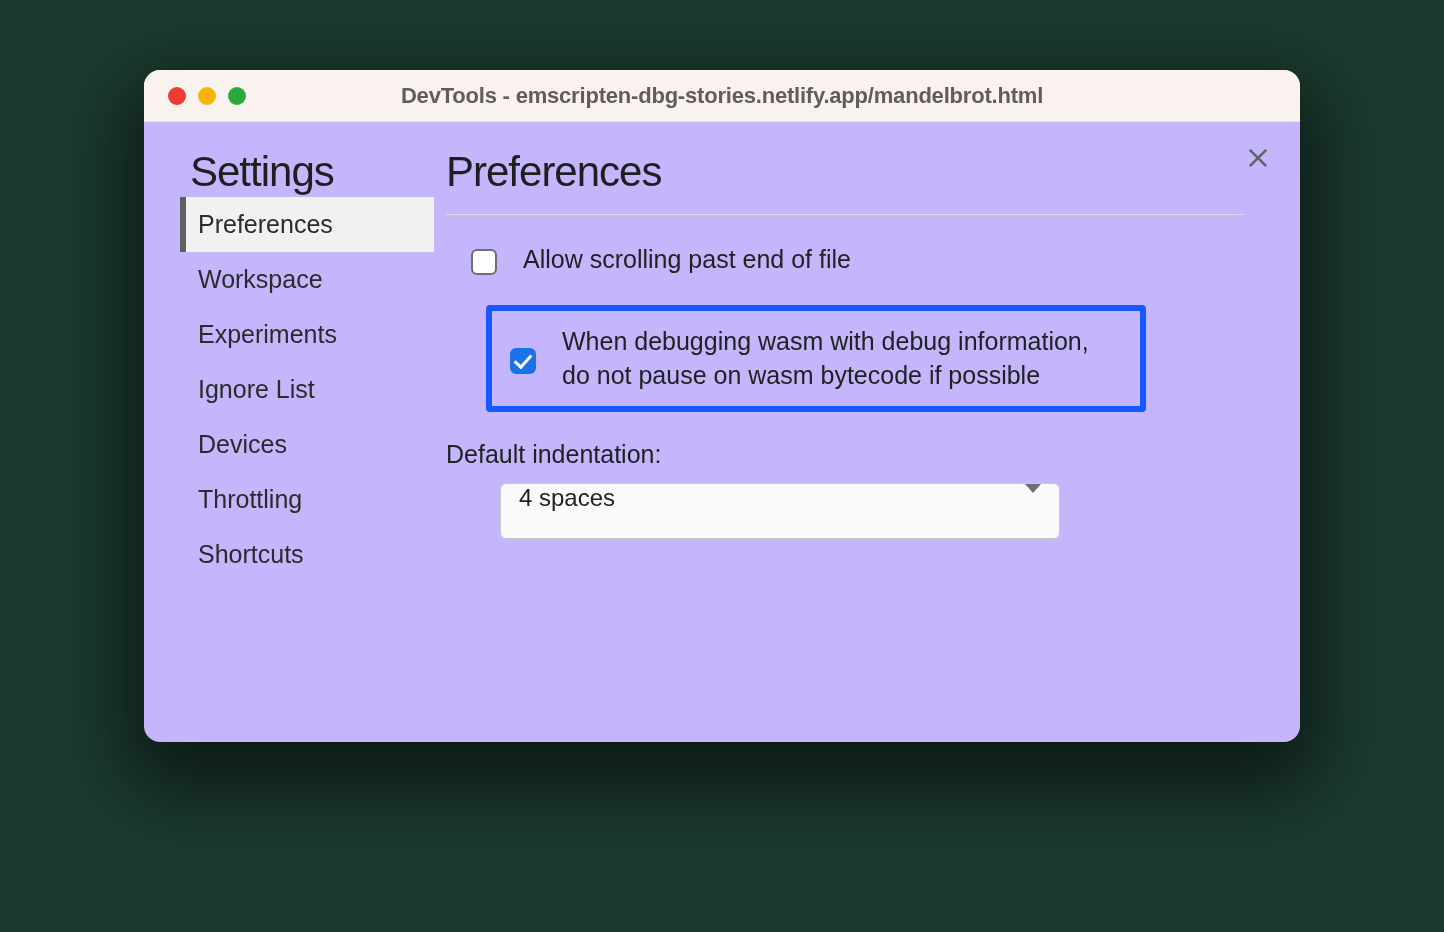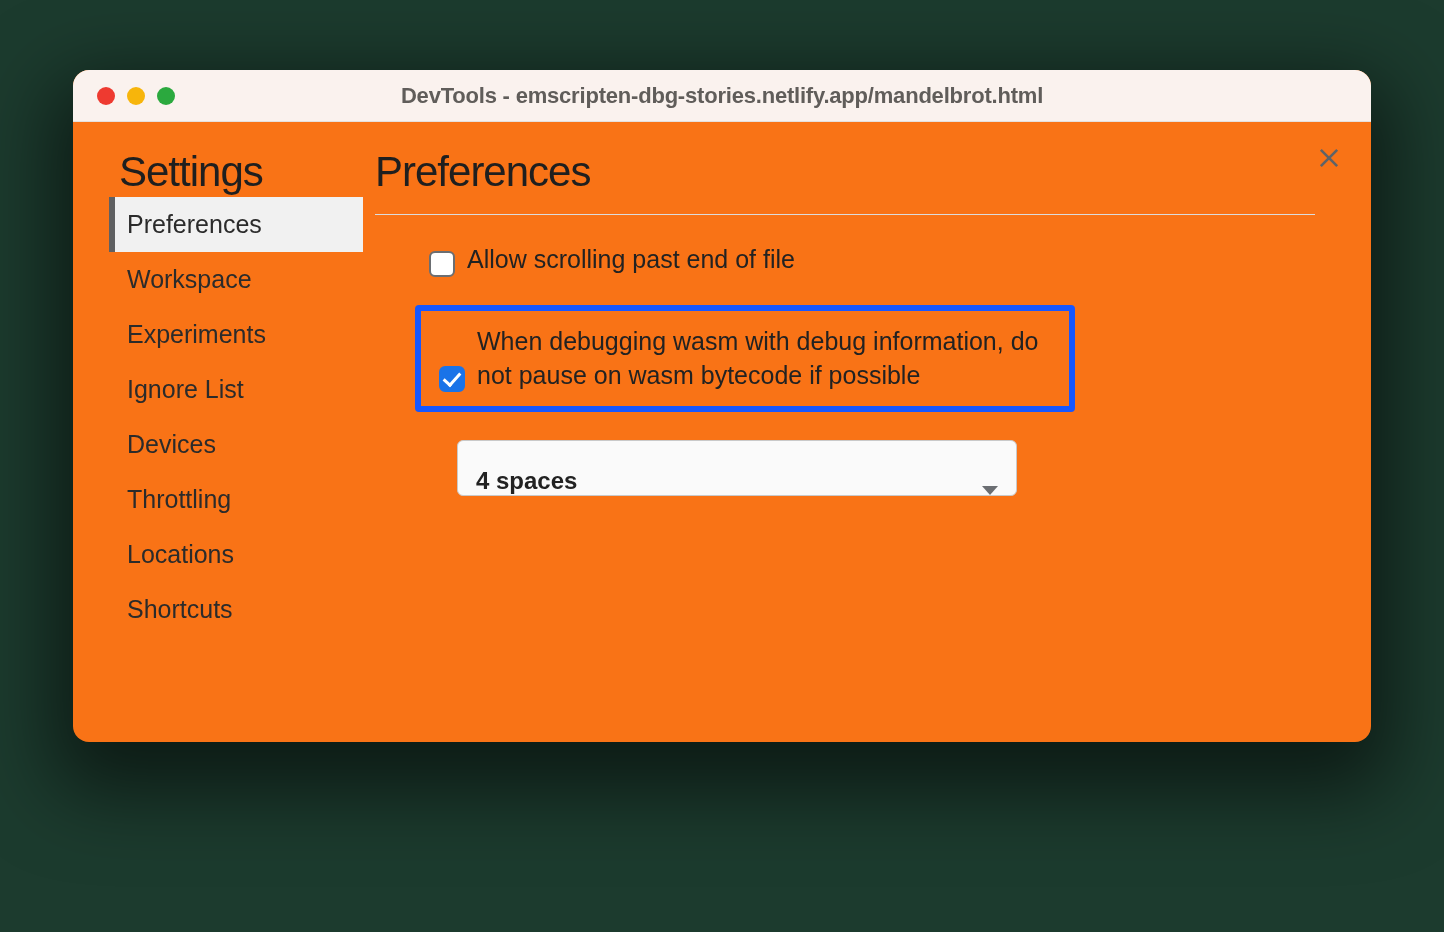--- a/index.html
+++ b/index.html
@@ -7,22 +7,22 @@
     font-family: -apple-system, BlinkMacSystemFont, "Segoe UI", Helvetica, Arial, sans-serif;
     background: #1c3b2e;
     width: 1444px;
     height: 932px;
     display: flex;
     align-items: flex-start;
     justify-content: center;
     padding-top: 70px;
   }
   .window {
-    width: 1298px;
-    background: #f97316;
+    width: 1156px;
+    background: #c4b5fd;
     border-radius: 16px;
     box-shadow: 0 30px 80px 20px rgba(0,0,0,0.55);
     overflow: hidden;
   }
   .titlebar {
     height: 52px;
     background: #faf2ee;
     display: flex;
     align-items: center;
     position: relative;
@@ -96,23 +96,23 @@
     letter-spacing: -1px;
     margin-bottom: 18px;
   }
   .divider {
     border: none;
     border-top: 1px solid #dcdcdc;
     margin-bottom: 28px;
   }
   .option {
     display: flex;
-    align-items: flex-end;
-    gap: 12px;
-    margin: 0 0 28px 54px;
+    align-items: center;
+    gap: 26px;
+    margin: 0 0 28px 25px;
     max-width: 660px;
   }
   .option .label {
     font-size: 25px;
     color: #222;
     line-height: 1.35;
   }
   .option.highlight {
     border: 6px solid #1757ff;
     border-radius: 4px;
@@ -143,32 +143,31 @@
     border-width: 0 3px 3px 0;
     transform: rotate(42deg);
   }
   .option.multi .checkbox { margin-top: 30px; }
   .field-label {
     font-size: 25px;
     color: #222;
     margin: 8px 0 14px 0;
   }
   .select {
-    margin-left: 82px;
+    margin-left: 54px;
     width: 560px;
     height: 56px;
     border: 1px solid #c9c9c9;
     border-radius: 6px;
     background: #fafafa;
     display: flex;
-    align-items: flex-end;
+    align-items: flex-start;
     justify-content: space-between;
     padding: 0 18px;
     cursor: pointer;
-    font-weight: bold;
   }
   .select .value {
     font-size: 24px;
     color: #222;
   }
   .select .caret {
     width: 0; height: 0;
     border-left: 8px solid transparent;
     border-right: 8px solid transparent;
     border-top: 9px solid #6b6e72;
@@ -196,38 +195,38 @@
     </div>
 
     <div class="sidebar">
       <h1>Settings</h1>
       <div class="nav-item active"><span>Preferences</span></div>
       <div class="nav-item"><span>Workspace</span></div>
       <div class="nav-item"><span>Experiments</span></div>
       <div class="nav-item"><span>Ignore List</span></div>
       <div class="nav-item"><span>Devices</span></div>
       <div class="nav-item"><span>Throttling</span></div>
-      <div class="nav-item"><span>Locations</span></div>
       <div class="nav-item"><span>Shortcuts</span></div>
     </div>
 
     <div class="main">
       <h2>Preferences</h2>
       <hr class="divider">
 
       <div class="option">
         <div class="checkbox"></div>
         <div class="label">Allow scrolling past end of file</div>
       </div>
 
       <div class="option highlight">
         <div class="checkbox checked"></div>
         <div class="label">When debugging wasm with debug information, do not pause on wasm bytecode if possible</div>
       </div>
 
 
+      <div class="field-label">Default indentation:</div>
       <div class="select">
         <span class="value">4 spaces</span>
         <span class="caret"></span>
       </div>
     </div>
   </div>
 </div>
 
 </body></html>

